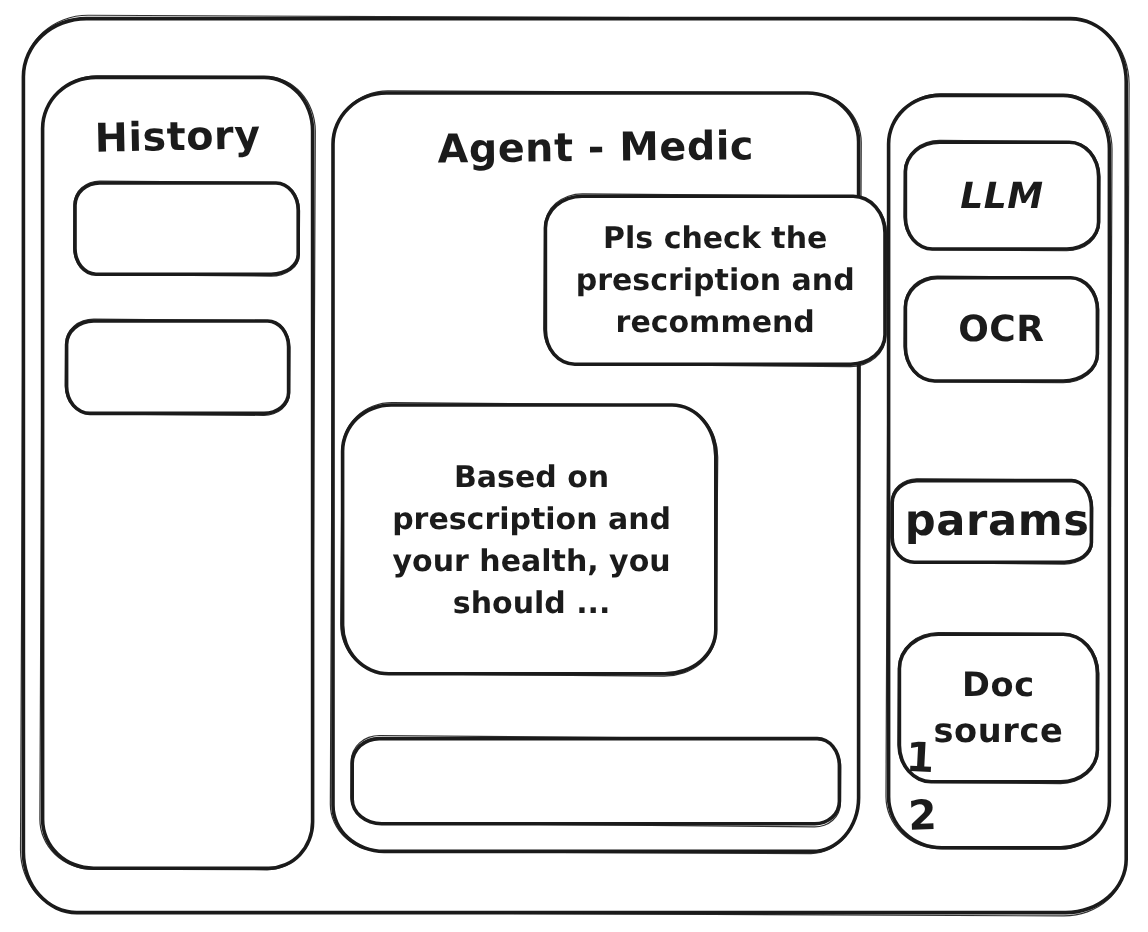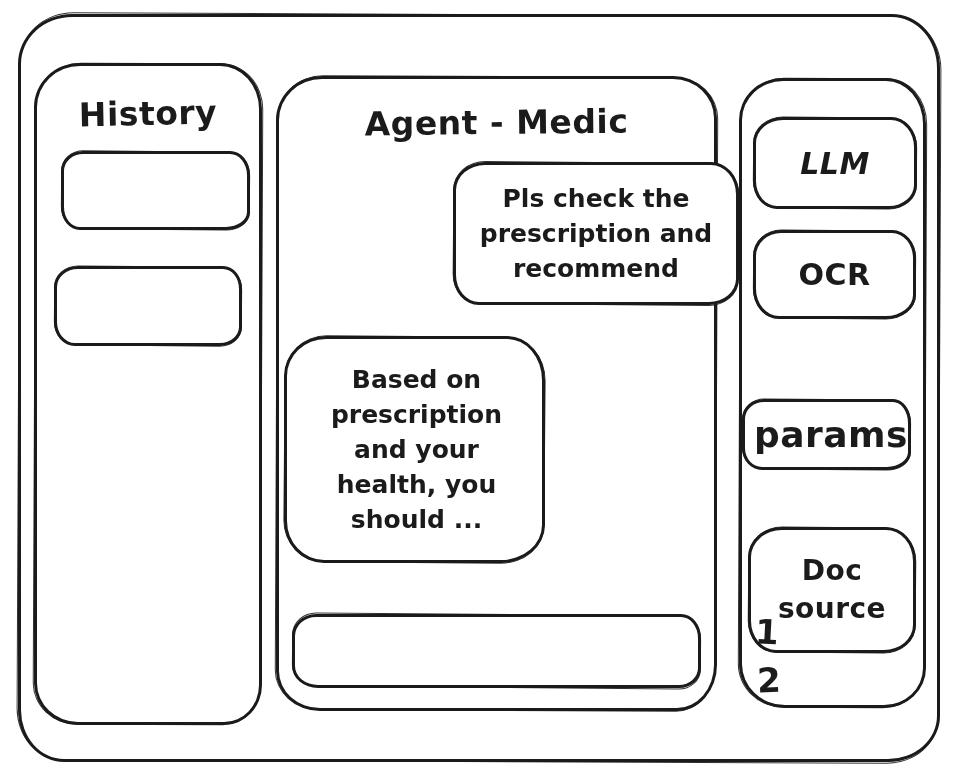--- a/index.html
+++ b/index.html
@@ -96,21 +96,21 @@
     line-height: 1.4;
     padding: 6px 12px;
   }
   #bubble-user {
     left: 453px; top: 162px;
     width: 286px; height: 143px;
     border-radius: 32px 28px 30px 26px / 28px 32px 26px 30px;
   }
   #bubble-agent {
     left: 284px; top: 336px;
-    width: 261px; height: 227px;
+    width: 314px; height: 227px;
     border-radius: 42px 38px 44px 40px / 40px 44px 38px 42px;
     padding-left: 16px;
   }
   #chat-input-box {
     left: 292px; top: 614px;
     width: 409px; height: 74px;
     border-radius: 24px 20px 22px 26px / 22px 24px 20px 22px;
   }
   #chat-input {
     width: 100%; height: 100%;

